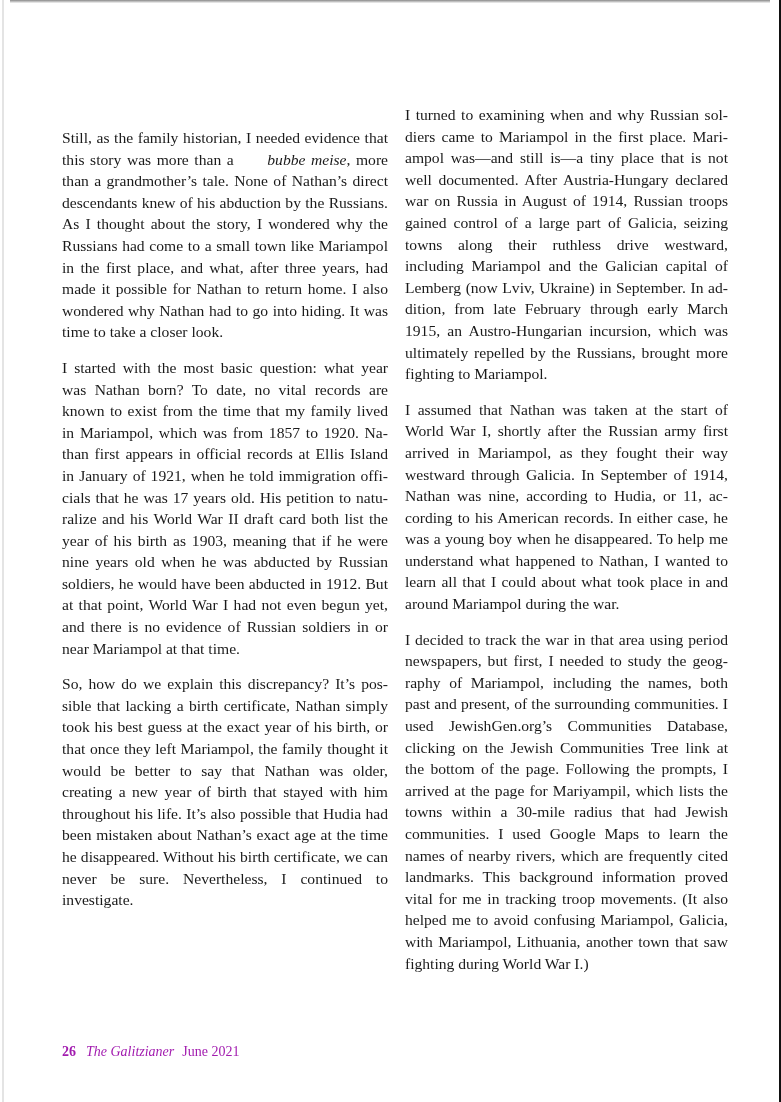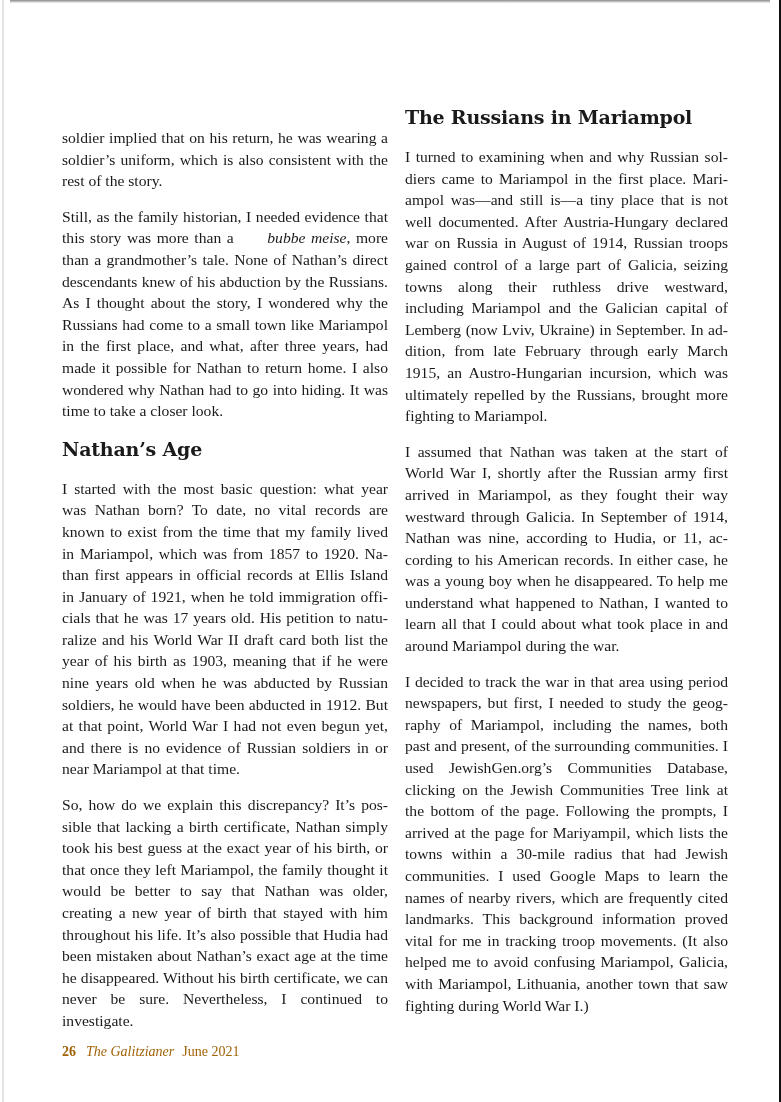--- a/index.html
+++ b/index.html
@@ -57,44 +57,41 @@
       line-height: 26px;
       letter-spacing: -0.2px;
     }
     .col-left h2 { margin-top: 2px; }
     .footer {
       position: absolute;
       left: 62px;
       top: 1044px;
       font-family: "Liberation Serif", "DejaVu Serif", serif;
       font-size: 14px;
-      color: #a16207;
+      color: #a21caf;
       white-space: nowrap;
     }
     .footer .pg-num { font-weight: bold; margin-right: 10px; }
     .footer .pub-name { font-style: italic; margin-right: 8px; }
     em { font-style: italic; margin-left: 28px; }
   </style>
 </head>
 <body>
 
 <div class="page-edge-top"></div>
 <div class="page-edge-left"></div>
 <div class="page-edge-right"></div>
 
 <div class="column col-left">
-  <p>soldier implied that on his return, he was wearing a soldier’s uniform, which is also consistent with the rest of the story.</p>
   <p><span>Still, as the family historian, I needed evidence that this story was more than a </span><em>bubbe meise</em><span>, more than a grandmother’s tale. None of Nathan’s direct de­scendants knew of his abduction by the Russians. As I thought about the story, I wondered why the Russians had come to a small town like Mariampol in the first place, and what, after three years, had made it possible for Nathan to return home. I also wondered why Nathan had to go into hiding. It was time to take a closer look.</span></p>
-  <h2>Nathan’s Age</h2>
   <p>I started with the most basic question: what year was Nathan born? To date, no vital records are known to exist from the time that my family lived in Mariampol, which was from 1857 to 1920. Na­than first appears in official records at Ellis Island in January of 1921, when he told immigration offi­cials that he was 17 years old. His petition to natu­ralize and his World War II draft card both list the year of his birth as 1903, meaning that if he were nine years old when he was abducted by Russian soldiers, he would have been abducted in 1912. But at that point, World War I had not even begun yet, and there is no evidence of Russian soldiers in or near Mariampol at that time.</p>
   <p>So, how do we explain this discrepancy? It’s pos­sible that lacking a birth certificate, Nathan simply took his best guess at the exact year of his birth, or that once they left Mariampol, the family thought it would be better to say that Nathan was older, creating a new year of birth that stayed with him throughout his life. It’s also possible that Hudia had been mistaken about Nathan’s exact age at the time he disappeared. Without his birth certificate, we can never be sure. Nevertheless, I continued to investigate.</p>
 </div>
 
 <div class="column col-right">
-  <h2>The Russians in Mariampol</h2>
   <p>I turned to examining when and why Russian sol­diers came to Mariampol in the first place. Mari­ampol was—and still is—a tiny place that is not well documented. After Austria-Hungary de­clared war on Russia in August of 1914, Russian troops gained control of a large part of Galicia, seizing towns along their ruthless drive westward, including Mariampol and the Galician capital of Lemberg (now Lviv, Ukraine) in September. In ad­dition, from late February through early March 1915, an Austro-Hungarian incursion, which was ultimately repelled by the Russians, brought more fighting to Mariampol.</p>
   <p>I assumed that Nathan was taken at the start of World War I, shortly after the Russian army first arrived in Mariampol, as they fought their way westward through Galicia. In September of 1914, Nathan was nine, according to Hudia, or 11, ac­cording to his American records. In either case, he was a young boy when he disappeared. To help me understand what happened to Nathan, I wanted to learn all that I could about what took place in and around Mariampol during the war.</p>
   <p>I decided to track the war in that area using period newspapers, but first, I needed to study the geog­raphy of Mariampol, including the names, both past and present, of the surrounding communities. I used JewishGen.org’s Communities Database, clicking on the Jewish Communities Tree link at the bottom of the page. Following the prompts, I arrived at the page for Mariyampil, which lists the towns within a 30-mile radius that had Jewish communities. I used Google Maps to learn the names of nearby rivers, which are frequently cited landmarks. This background information proved vital for me in tracking troop movements. (It also helped me to avoid confusing Mariampol, Galicia, with Mariampol, Lithuania, another town that saw fighting during World War I.)</p>
 </div>
 
 <div class="footer">
   <span class="pg-num">26</span><span class="pub-name">The Galitzianer</span><span>June 2021</span>
 </div>
 
 </body></html>

